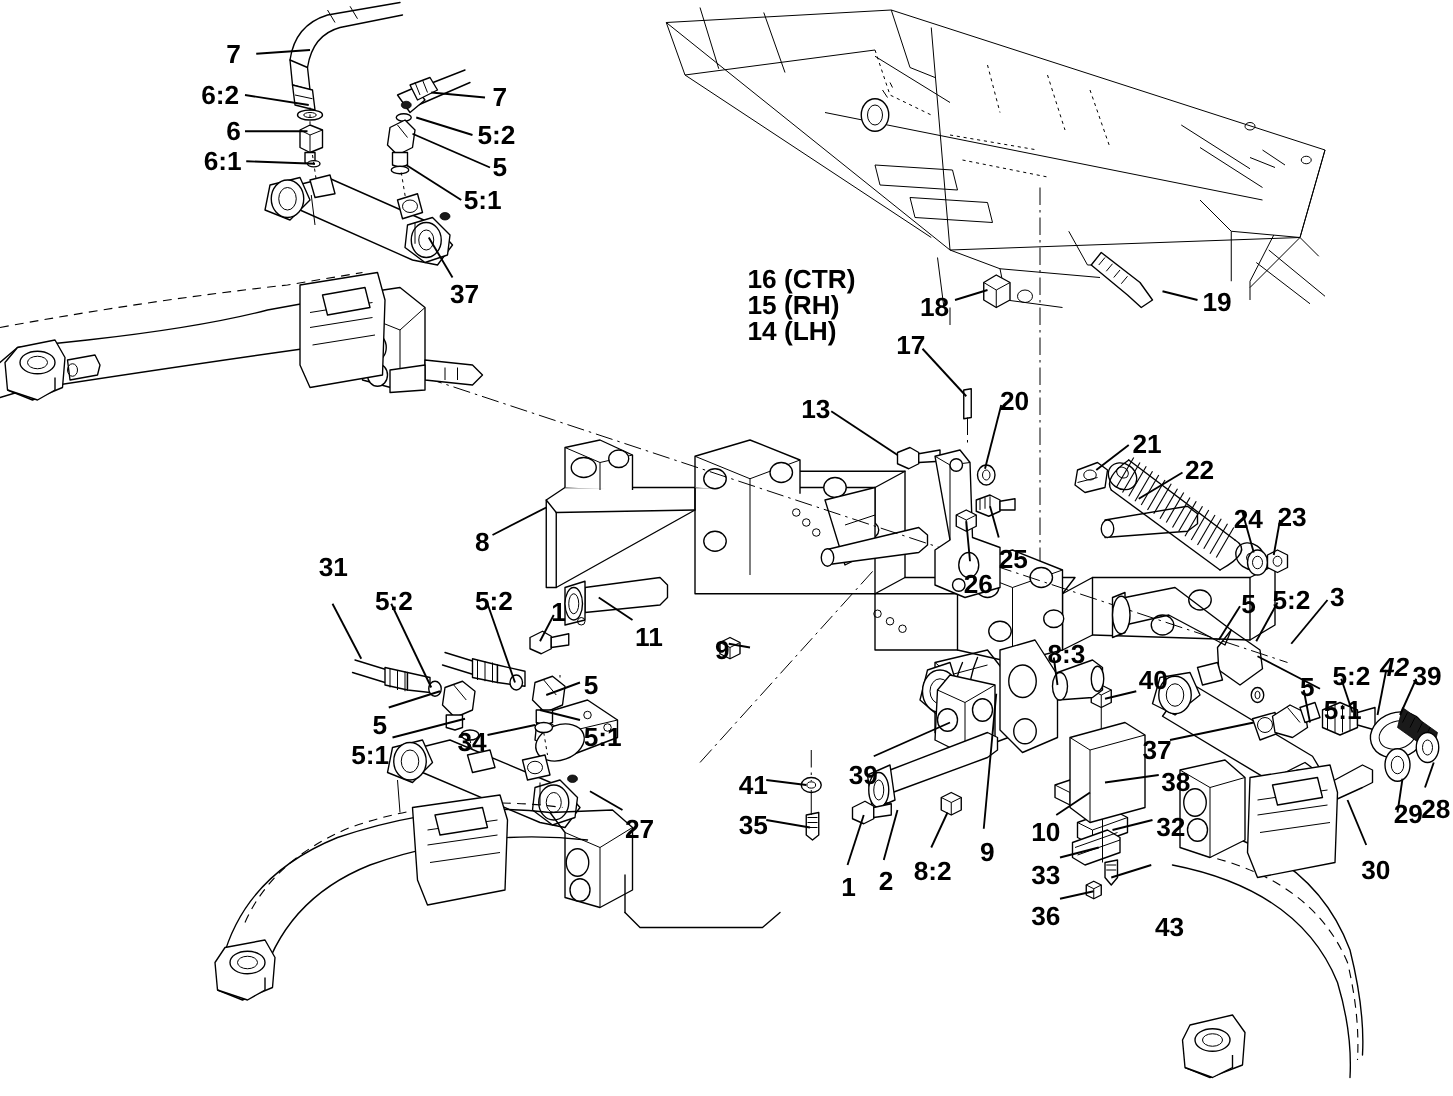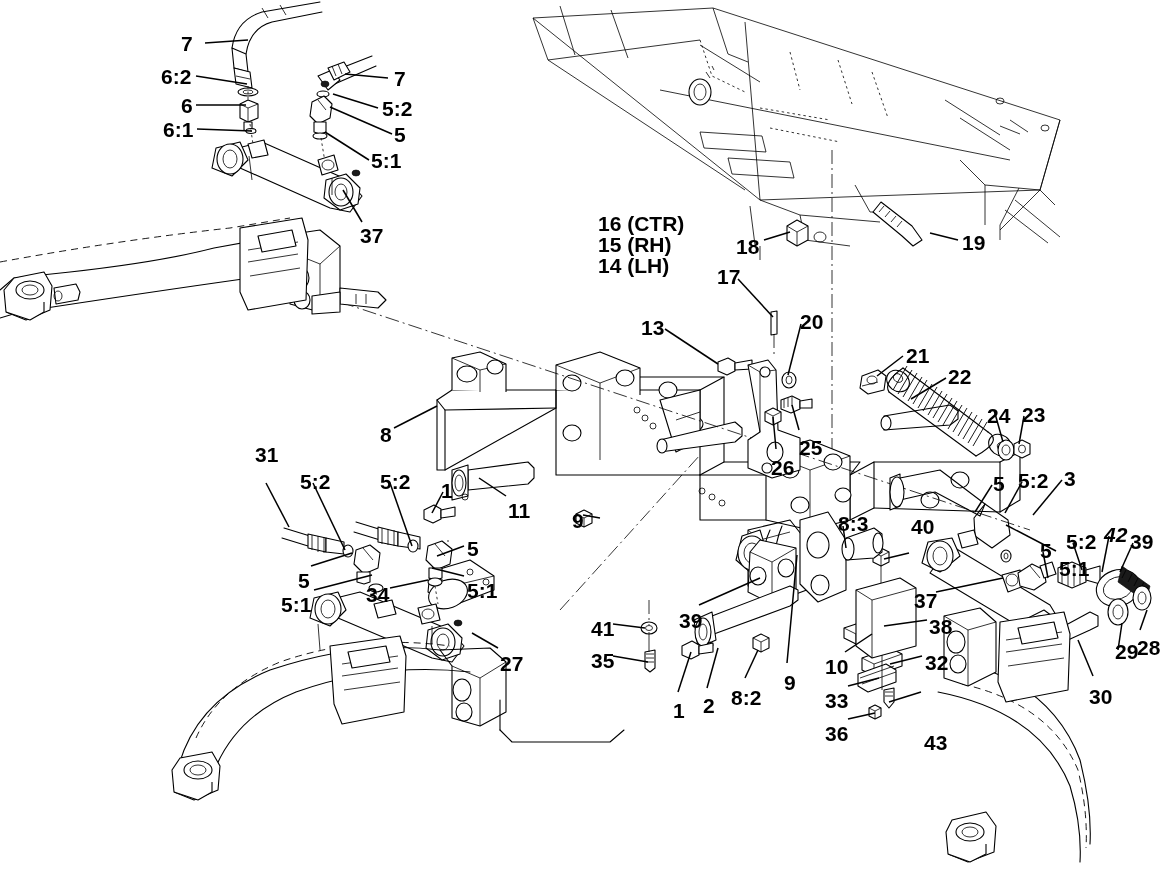--- a/index.html
+++ b/index.html
@@ -640,21 +640,21 @@
       <div class="lbl" style="left: 500px; top: 653px;">27</div>
       <div class="lbl" style="left: 366px; top: 584px;">34</div>
       <div class="lbl" style="left: 591px; top: 618px;">41</div>
       <div class="lbl" style="left: 591px; top: 650px;">35</div>
       <div class="lbl" style="left: 679px; top: 610px;">39</div>
       <div class="lbl" style="left: 673px; top: 700px;">1</div>
       <div class="lbl" style="left: 703px; top: 695px;">2</div>
       <div class="lbl" style="left: 731px; top: 687px;">8:2</div>
       <div class="lbl" style="left: 784px; top: 672px;">9</div>
       <div class="lbl" style="left: 838px; top: 513px;">8:3</div>
-      <div class="lbl" style="left: 911px; top: 516px;">40</div>
+      <div class="lbl" style="left: 911px; top: 534px;">40</div>
       <div class="lbl" style="left: 914px; top: 590px;">37</div>
       <div class="lbl" style="left: 929px; top: 616px;">38</div>
       <div class="lbl" style="left: 825px; top: 656px;">10</div>
       <div class="lbl" style="left: 925px; top: 652px;">32</div>
       <div class="lbl" style="left: 825px; top: 690px;">33</div>
       <div class="lbl" style="left: 924px; top: 688px; margin-top: 44px;">43</div>
       <div class="lbl" style="left: 825px; top: 723px;">36</div>
     </div>
 
 </div>

